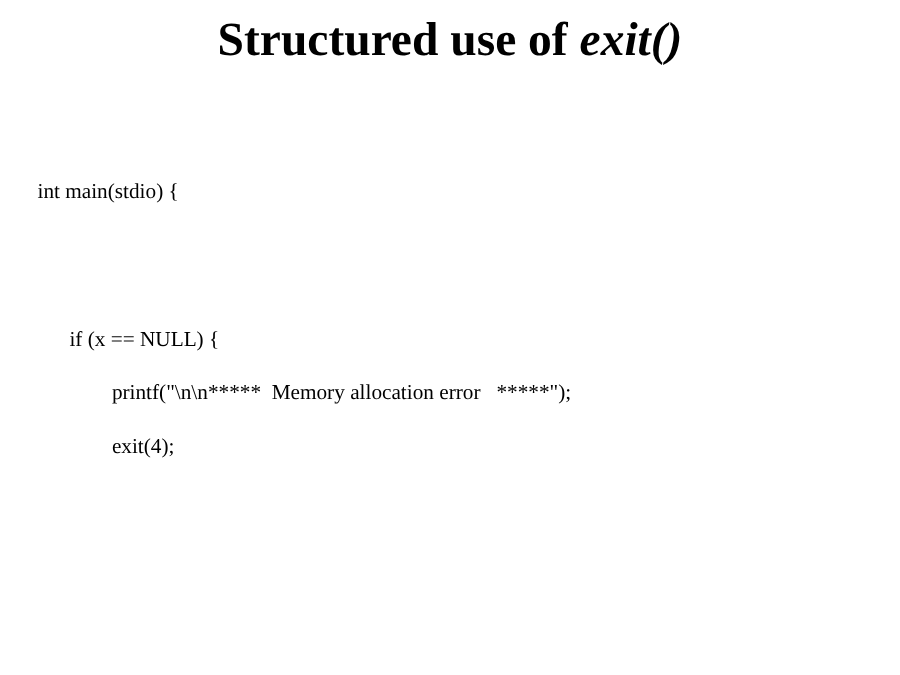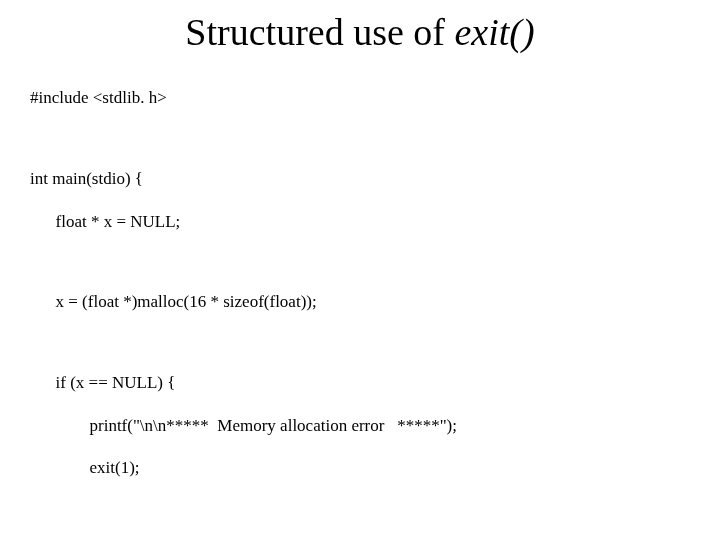--- a/index.html
+++ b/index.html
@@ -14,52 +14,49 @@
   }
   .slide {
     width: 720px;
     height: 540px;
     box-sizing: border-box;
     padding: 10px 30px 20px 30px;
   }
   .title {
     text-align: center;
     font-size: 38px;
-    margin: 0 0 12px 0;
-    font-weight: normal;
+    margin: 0 0 28px 0;
+    font-weight: bold;
   }
   .title .italic {
     font-style: italic;
   }
   .code {
     font-size: 17px;
     line-height: 1.25;
     white-space: pre;
   }
   .blank {
     height: 17px;
   }
 </style>
 </head>
 <body>
 
 <div class="slide">
   <h1 class="title"><span>Structured use of </span><span class="italic">exit()</span></h1>
 
   <div class="code">
-<div>#include &lt;stdlib. h&gt;</div>
 <div class="blank"></div>
 <div>int main(stdio) {</div>
-<div>      float * x = NULL;</div>
 <div class="blank"></div>
-<div>      x = (float *)malloc(16 * sizeof(float));</div>
 <div class="blank"></div>
 <div>      if (x == NULL) {</div>
 <div>              printf("\n\n*****  Memory allocation error   *****");</div>
-<div>              exit(1);</div>
+<div>              exit(4);</div>
 
 
 
 
 
 
   </div>
 </div>
 
 </body></html>

